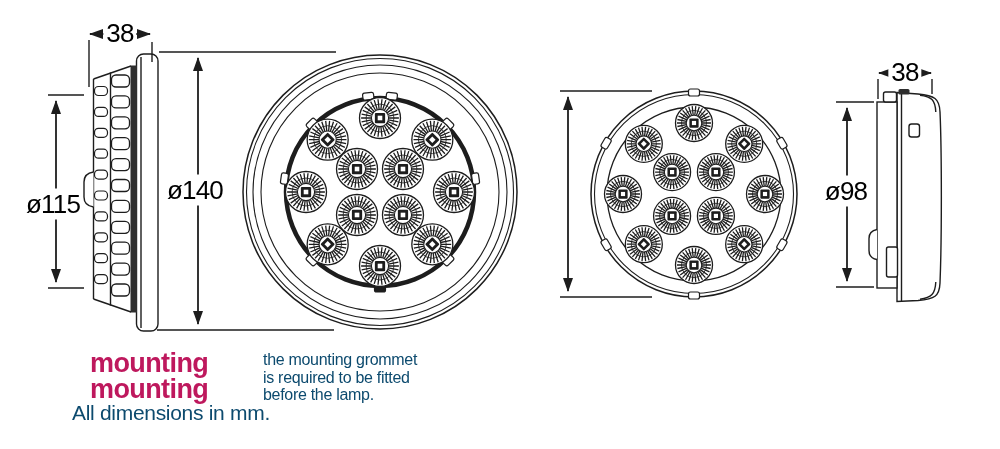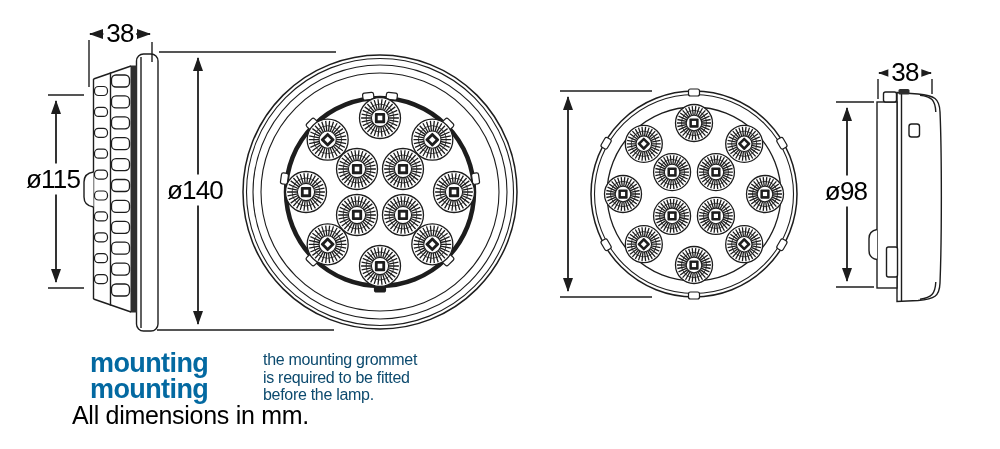--- a/index.html
+++ b/index.html
@@ -7,29 +7,29 @@
     position:relative;width:1000px;height:449px;background:#fff;overflow:hidden;
     font-family:"Liberation Sans",sans-serif;
   }
   #artwork{position:absolute;left:0;top:0;}
   .dim-label{
     position:absolute;transform:translate(-50%,-50%);
     background:#fff;padding:0 3px;white-space:nowrap;
     font-size:26px;letter-spacing:-0.8px;color:#000000;font-weight:500;
   }
   .view-title{
-    position:absolute;font-size:27px;font-weight:700;color:#0369a1;
+    position:absolute;font-size:27px;font-weight:700;color:#be185d;
     line-height:26px;letter-spacing:-0.6px;white-space:nowrap;
   }
   .note{
     position:absolute;font-size:16px;color:#0c4a6e;line-height:17.5px;
     letter-spacing:-0.3px;white-space:nowrap;
   }
   .muted-note{
-    position:absolute;font-size:25px;color:#000000;letter-spacing:-0.3px;white-space:nowrap;
+    position:absolute;font-size:21px;color:#0c4a6e;letter-spacing:-0.3px;white-space:nowrap;
   }
 </style>
 </head>
 <body>
 
 <div id="stage">
 
   <svg id="artwork" width="1000" height="449" viewBox="0 0 1000 449">
     <defs>
       <marker id="ah" markerWidth="14" markerHeight="10" refX="13" refY="5" orient="auto-start-reverse" markerUnits="userSpaceOnUse">
@@ -348,21 +348,21 @@
     </g>
 
     <g stroke="#1d1d1d" stroke-width="1.8" fill="none">
       <line x1="879" y1="73" x2="931" y2="73" marker-start="url(#ah)" marker-end="url(#ah)"></line>
       <line x1="878" y1="79" x2="878" y2="99" stroke-width="1.4"></line>
       <line x1="932" y1="79" x2="932" y2="94" stroke-width="1.4"></line>
     </g>
   </svg>
 
   <div class="dim-label" style="left:120px;top:33px;">38</div>
-  <div class="dim-label" style="left:53px;top:179px;">ø115</div>
+  <div class="dim-label" style="left:53px;top:204px;">ø115</div>
   <div class="dim-label" style="left:195px;top:190px;">ø140</div>
   <div class="dim-label" style="left:846px;top:191px;">ø98</div>
   <div class="dim-label" style="left:905px;top:72px;">38</div>
 
   <div class="view-title" style="left:90px;top:350px;">
     <span style="display:block">mounting</span>
     <span style="display:block">mounting</span>
   </div>
 
   <div class="muted-note" style="left:72px;top:401px;">All dimensions in mm.</div>

